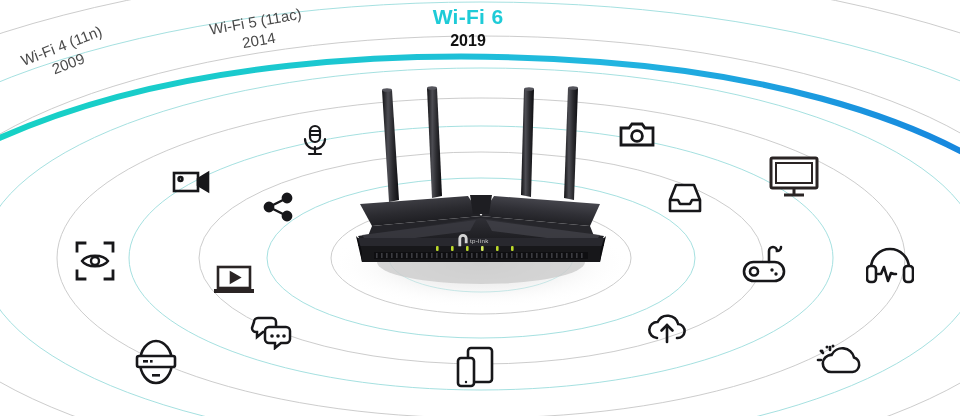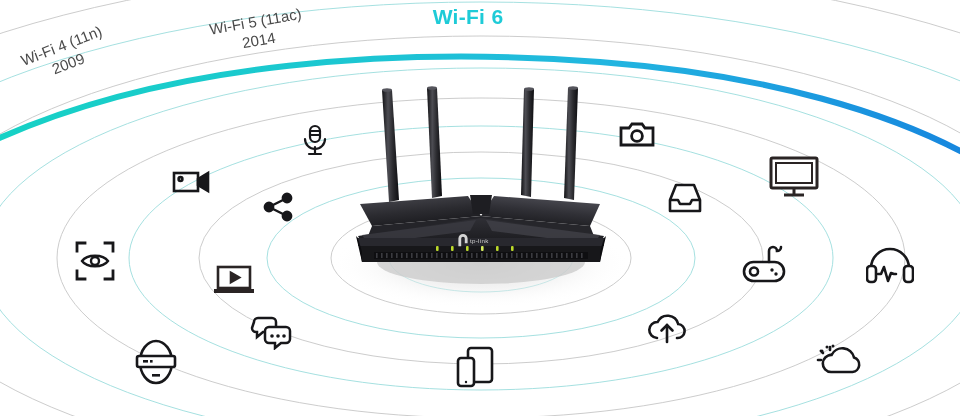--- a/index.html
+++ b/index.html
@@ -181,20 +181,21 @@
     <span class="l2">2009</span>
   </div>
 
   <div class="lbl" id="lbl-wifi5" style="color: rgb(74, 74, 74);">
     <span class="l1">Wi-Fi 5 (11ac)</span>
     <span class="l2">2014</span>
   </div>
 
   <div id="lbl-wifi6">
     <span class="t1" id="wifi6-title" style="color: rgb(30, 203, 215);">Wi-Fi 6</span>
+    <span class="t2">2019</span>
   </div>
 
   <div class="icon" style="left:300px;top:123px">
     <svg width="30" height="34" viewBox="0 0 30 34" fill="none" stroke="#17171a" stroke-width="2.2" stroke-linecap="round">
       <rect x="10" y="3" width="10" height="16" rx="5"></rect>
       <line x1="10" y1="8" x2="20" y2="8"></line>
       <line x1="10" y1="12" x2="20" y2="12"></line>
       <path d="M5 16 a10 10 0 0 0 20 0"></path>
       <line x1="15" y1="24" x2="15" y2="30"></line>
       <line x1="9" y1="31" x2="21" y2="31"></line>

